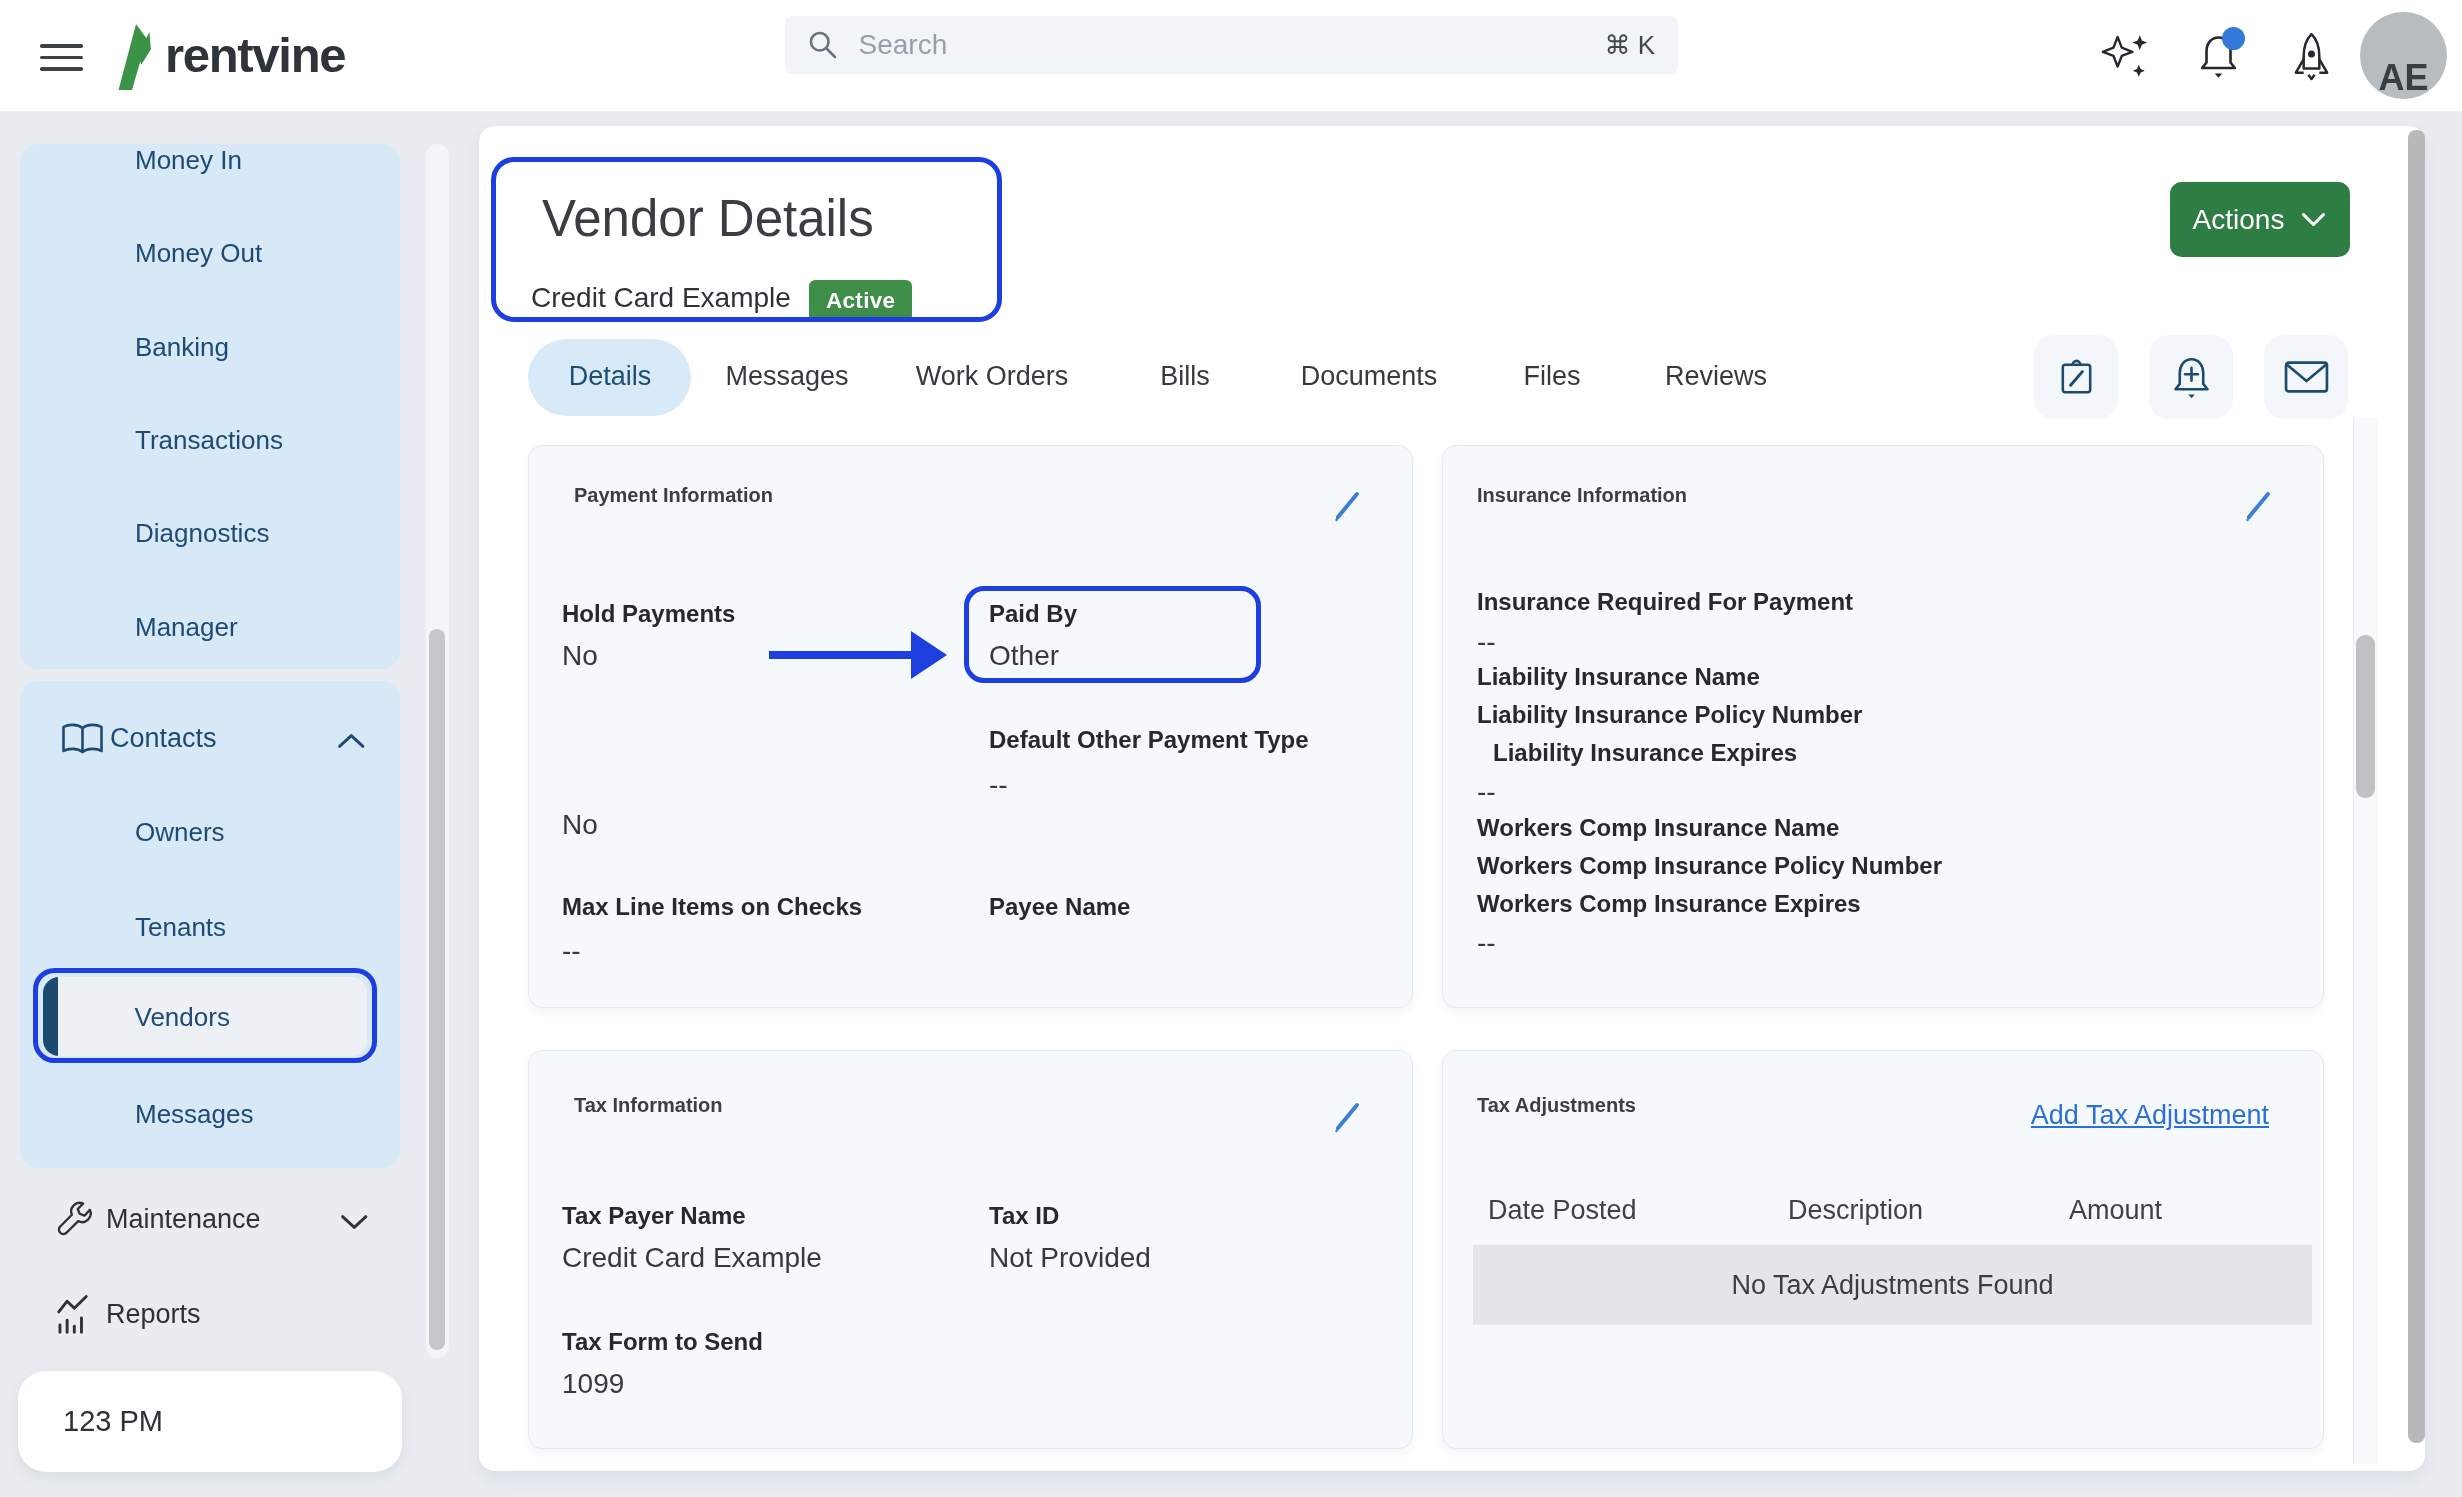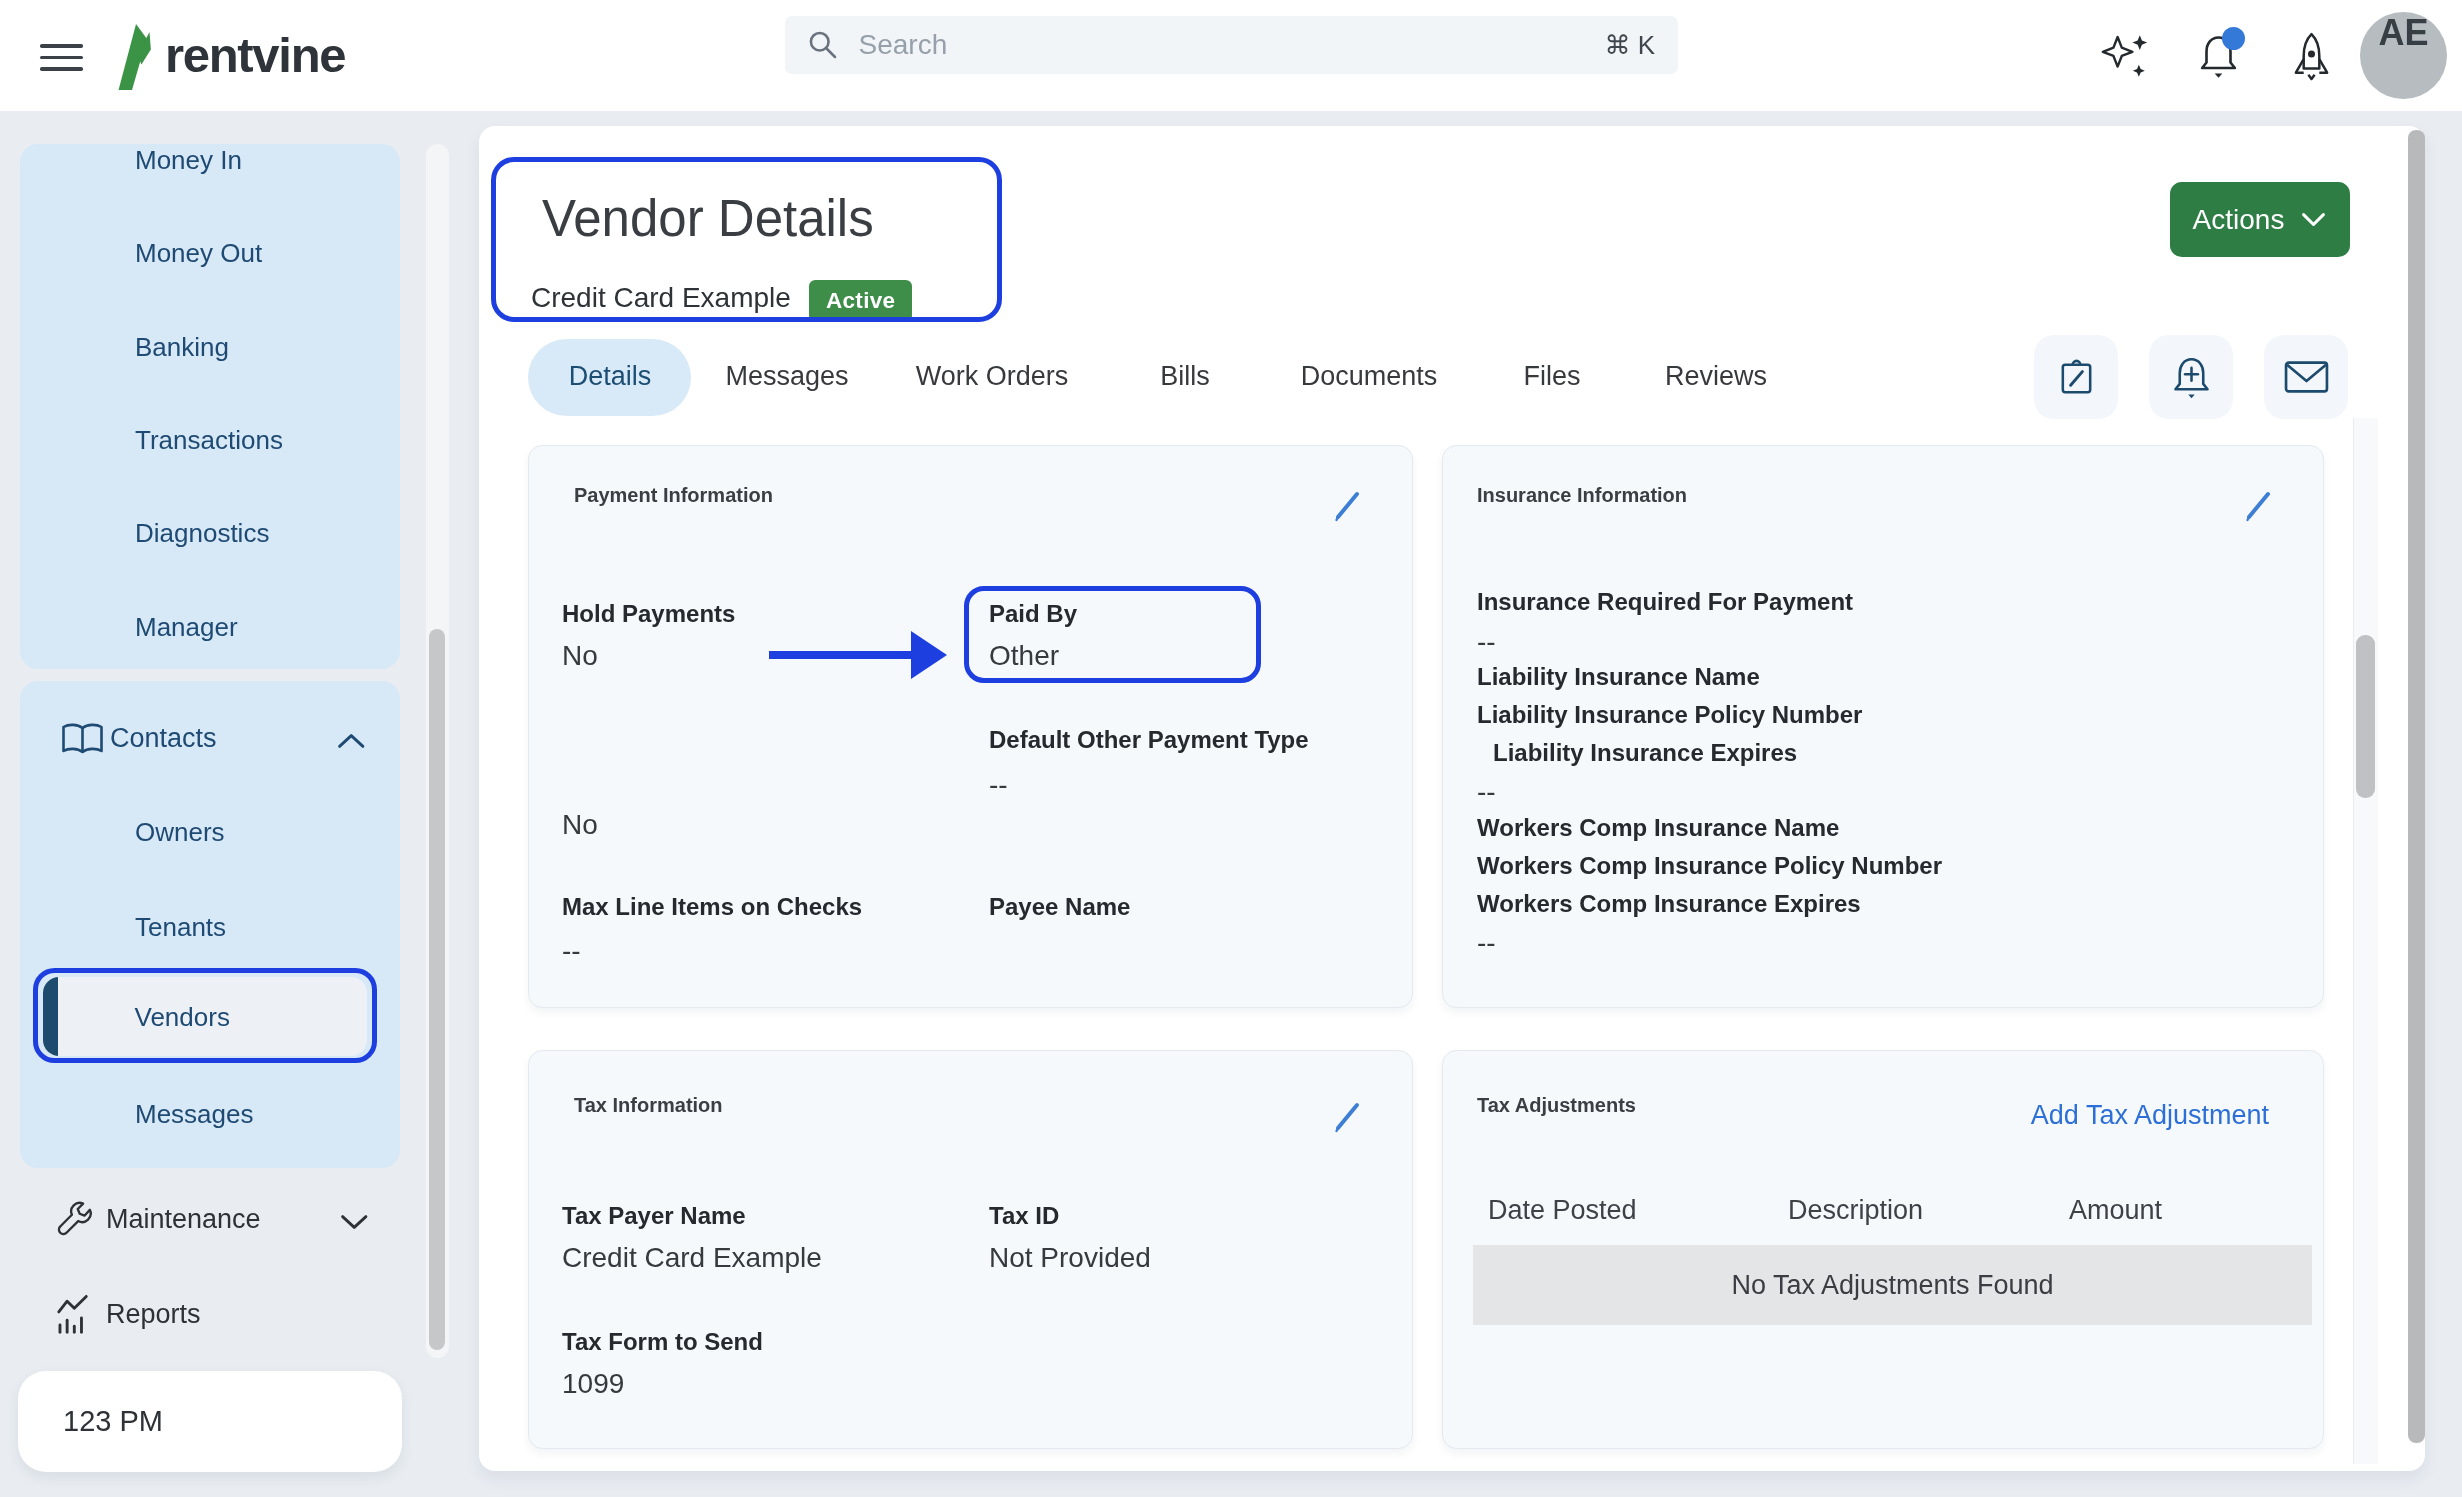--- a/index.html
+++ b/index.html
@@ -12,21 +12,21 @@
   .topbar { position:absolute; left:0; top:0; width:2462px; height:111px; background:#ffffff; }
   .hamburger { position:absolute; left:40px; top:36px; width:43px; height:36px; cursor:pointer; }
   .hamburger span { display:block; height:3.6px; background:#3c4147; margin-top:8px; border-radius:1.8px; }
   .logo { position:absolute; left:108px; top:20px; display:flex; align-items:center; }
   .logo-text { font-size:49px; font-weight:600; color:#2f343a; letter-spacing:-1.3px; margin-left:9px; }
   .searchbar { position:absolute; left:785px; top:16px; width:893px; height:58px; background:#f1f5f8; border-radius:7px; display:flex; align-items:center; padding:0 23px; }
   .searchbar input { flex:1; border:none; outline:none; background:transparent; font-size:28px; color:#3a3f45; margin-left:20px; font-family:"Liberation Sans", sans-serif; }
   .searchbar input::placeholder { color:#97a0aa; }
   .shortcut { font-size:26px; color:#40464d; }
   .top-icon { position:absolute; top:30.5px; width:50px; height:50px; display:flex; align-items:center; justify-content:center; cursor:pointer; }
-  .avatar { position:absolute; left:2360px; top:11.7px; width:87px; height:87px; border-radius:50%; background:#b6bcbf; display:flex; align-items:flex-start; justify-content:center; font-size:36px; font-weight:bold; color:#373e44; cursor:pointer; }
+  .avatar { position:absolute; left:2360px; top:11.7px; width:87px; height:87px; border-radius:50%; background:#b6bcbf; display:flex; align-items:flex-end; justify-content:center; font-size:36px; font-weight:bold; color:#373e44; cursor:pointer; }
   .notif-dot { position:absolute; right:-1.8px; top:-3.6px; width:23px; height:23px; border-radius:50%; background:#3579d8; }
 
   
   .side-block { position:absolute; left:20px; width:380px; background:#d7e8f6; border-radius:18px; overflow:hidden; }
   .side-item { position:absolute; left:115px; font-size:26px; color:#1e4a73; cursor:pointer; white-space:nowrap; }
   .contacts-head-label { position:absolute; left:90px; top:42px; font-size:27px; color:#1e4a73; cursor:pointer; }
   .vendors-pill { position:absolute; left:22.5px; top:296px; width:324px; height:79px; background:#edf1f5; border-radius:16px; overflow:hidden; }
   .vendors-bar { position:absolute; left:0; top:0; width:15.3px; height:79px; background:#1d4b6e; }
   .side-top-item { position:absolute; font-size:27px; color:#2e3136; cursor:pointer; }
   .scroll-track-side { position:absolute; left:426px; top:144px; width:23px; height:1214px; background:#f4f5f6; border-radius:11.7px; }
@@ -45,21 +45,21 @@
   .tab-active-pill { position:absolute; left:528px; top:339px; width:163px; height:77px; background:#d8e9f8; border-radius:39px; }
   .tab-active { color:#1c4d72; font-weight:500; }
   .icon-btn { position:absolute; top:335px; width:84px; height:84px; background:#f3f6fa; border-radius:20px; display:flex; align-items:center; justify-content:center; cursor:pointer; }
 
   
   .card { position:absolute; background:#f6f9fc; border:1.8px solid #e4e9ef; border-radius:14.4px; box-shadow:0 4.5px 8px rgba(27,43,65,.05); }
   .card-title { position:absolute; font-size:20px; color:#3b3f44; }
   .pencil-btn { position:absolute; cursor:pointer; }
   .f-label { position:absolute; font-size:24px; font-weight:bold; color:#26292d; }
   .f-value { position:absolute; font-size:28px; color:#36393d; }
-  .link { position:absolute; font-size:27px; color:#2c6fd6; cursor:pointer; }
+  .link { position:absolute; font-size:27px; color:#2c6fd6; cursor:pointer;text-decoration:underline; }
   .th { position:absolute; font-size:27px; color:#3e4247; }
   .empty-row { position:absolute; left:30px; top:194px; width:839px; height:80px; background:#e4e5e7; display:flex; align-items:center; justify-content:center; font-size:27px; color:#3a3d41; }
 
   
   .anno-box { position:absolute; border:5.4px solid #1e3fe0; border-radius:23px; background:transparent; pointer-events:none; }
   .arrow-line { position:absolute; background:#1e3fe0; }
   .arrow-head { position:absolute; width:0; height:0; border-top:24px solid transparent; border-bottom:24px solid transparent; border-left:36px solid #1e3fe0; }
 
   
   .inner-track { position:absolute; left:2353px; top:418px; width:25px; height:1046px; background:#f8f9fa; border-left:0.9px solid #ececec; }

